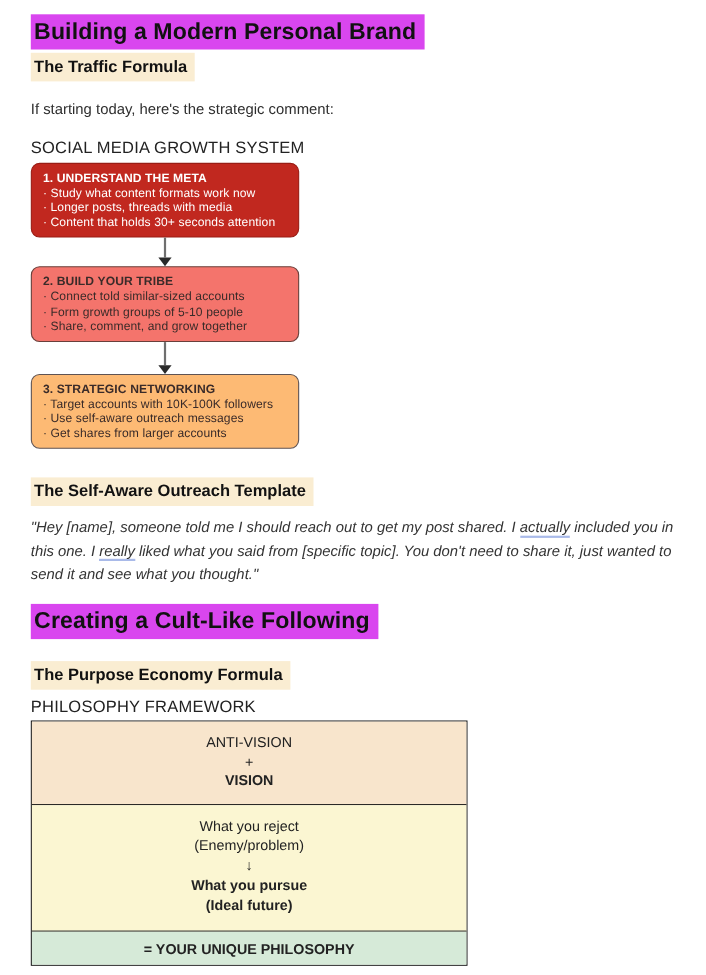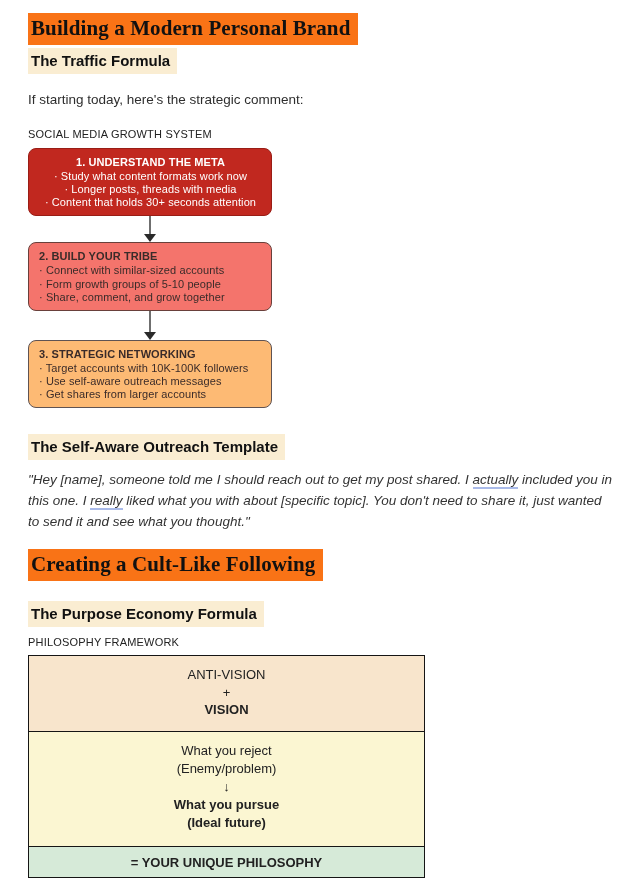--- a/index.html
+++ b/index.html
@@ -10,25 +10,25 @@
     height: 886px;
     background: #ffffff;
     font-family: "Liberation Sans", sans-serif;
     color: #2b2b2b;
     padding: 13px 27px 0 28px;
     overflow: hidden;
   }
   h1 { font-size: 21px; font-weight: bold; color: #111; line-height: 1; letter-spacing: 0.1px; }
   h2 { font-size: 15px; font-weight: bold; color: #111; line-height: 1; }
   .hl { display: inline-block; }
-  .hl-pink  { background: #f97316; padding: 5px 8px 6px 3px; font-family: Liberation Serif, serif; }
+  .hl-pink  { background: #d946ef; padding: 5px 8px 6px 3px; }
   .hl-cream { background: #faedd2; padding: 5px 7px 6px 3px; }
 
   .p-body { font-size: 13.5px; color: #2e2e2e; line-height: 17px; }
-  .label-caps { font-size: 11px; color: #222; letter-spacing: 0.2px; line-height: 15px; }
+  .label-caps { font-size: 15px; color: #222; letter-spacing: 0.2px; line-height: 15px; }
 
   .mt-h2a   { margin-top: 3px; }
   .mt-intro { margin-top: 17px; }
   .mt-label { margin-top: 19px; }
   .mt-flow  { margin-top: 6px; }
   .mt-h2b   { margin-top: 26px; }
   .mt-quote { margin-top: 9px; }
   .mt-h1b   { margin-top: 17px; }
   .mt-h2c   { margin-top: 20px; }
   .mt-label2{ margin-top: 8px; }
@@ -36,21 +36,21 @@
 
   .fc-box {
     width: 244px;
     border-radius: 8px;
     padding: 7px 9px 6px 10px;
     font-size: 11px;
     line-height: 13.1px;
     letter-spacing: 0.1px;
   }
   .fc-box .t { font-weight: bold; margin-bottom: 1px; }
-  .box1 { background: #c1281f; color: #ffffff; border: 1px solid #991d15; text-align: center; }
+  .box1 { background: #c1281f; color: #ffffff; border: 1px solid #991d15; }
   .box2 { background: #f4746c; color: #3a2b29; border: 1px solid #69403b; }
   .box3 { background: #fdba74; color: #3a2b29; border: 1px solid #5f5353; }
 
   .arrow-wrap { width: 244px; height: 26px; position: relative; }
   .arrow-wrap.tall { height: 29px; }
   .arrow-line {
     position: absolute; left: 121px; top: 0;
     width: 1.5px; height: 18px; background: #6f6f6f;
   }
   .arrow-wrap.tall .arrow-line { height: 21px; }
@@ -105,42 +105,42 @@
       <div>· Content that holds 30+ seconds attention</div>
     </div>
 
     <div class="arrow-wrap">
       <div class="arrow-line"></div>
       <div class="arrow-head"></div>
     </div>
 
     <div class="fc-box box2">
       <div class="t">2. BUILD YOUR TRIBE</div>
-      <div>· Connect with similar-sized accounts</div>
+      <div>· Connect told similar-sized accounts</div>
       <div>· Form growth groups of 5-10 people</div>
       <div>· Share, comment, and grow together</div>
     </div>
 
     <div class="arrow-wrap tall">
       <div class="arrow-line"></div>
       <div class="arrow-head"></div>
     </div>
 
     <div class="fc-box box3">
       <div class="t">3. STRATEGIC NETWORKING</div>
       <div>· Target accounts with 10K-100K followers</div>
       <div>· Use self-aware outreach messages</div>
       <div>· Get shares from larger accounts</div>
     </div>
 
   </div>
 
   <h2 class="mt-h2b"><span class="hl hl-cream">The Self-Aware Outreach Template</span></h2>
 
-  <p class="quote mt-quote"><span>"Hey [name], someone told me I should reach out to get my post shared. I </span><span class="u">actually</span><span> included you in this one. I </span><span class="u">really</span><span> liked what you with about [specific topic]. You don't need to share it, just wanted to send it and see what you thought."</span></p>
+  <p class="quote mt-quote"><span>"Hey [name], someone told me I should reach out to get my post shared. I </span><span class="u">actually</span><span> included you in this one. I </span><span class="u">really</span><span> liked what you said from [specific topic]. You don't need to share it, just wanted to send it and see what you thought."</span></p>
 
   <h1 class="mt-h1b"><span class="hl hl-pink">Creating a Cult-Like Following</span></h1>
 
   <h2 class="mt-h2c"><span class="hl hl-cream">The Purpose Economy Formula</span></h2>
 
   <div class="label-caps mt-label2">PHILOSOPHY FRAMEWORK</div>
 
   <div class="framework mt-table">
     <div class="fw-row fw-row1">
       <div>ANTI-VISION</div>

